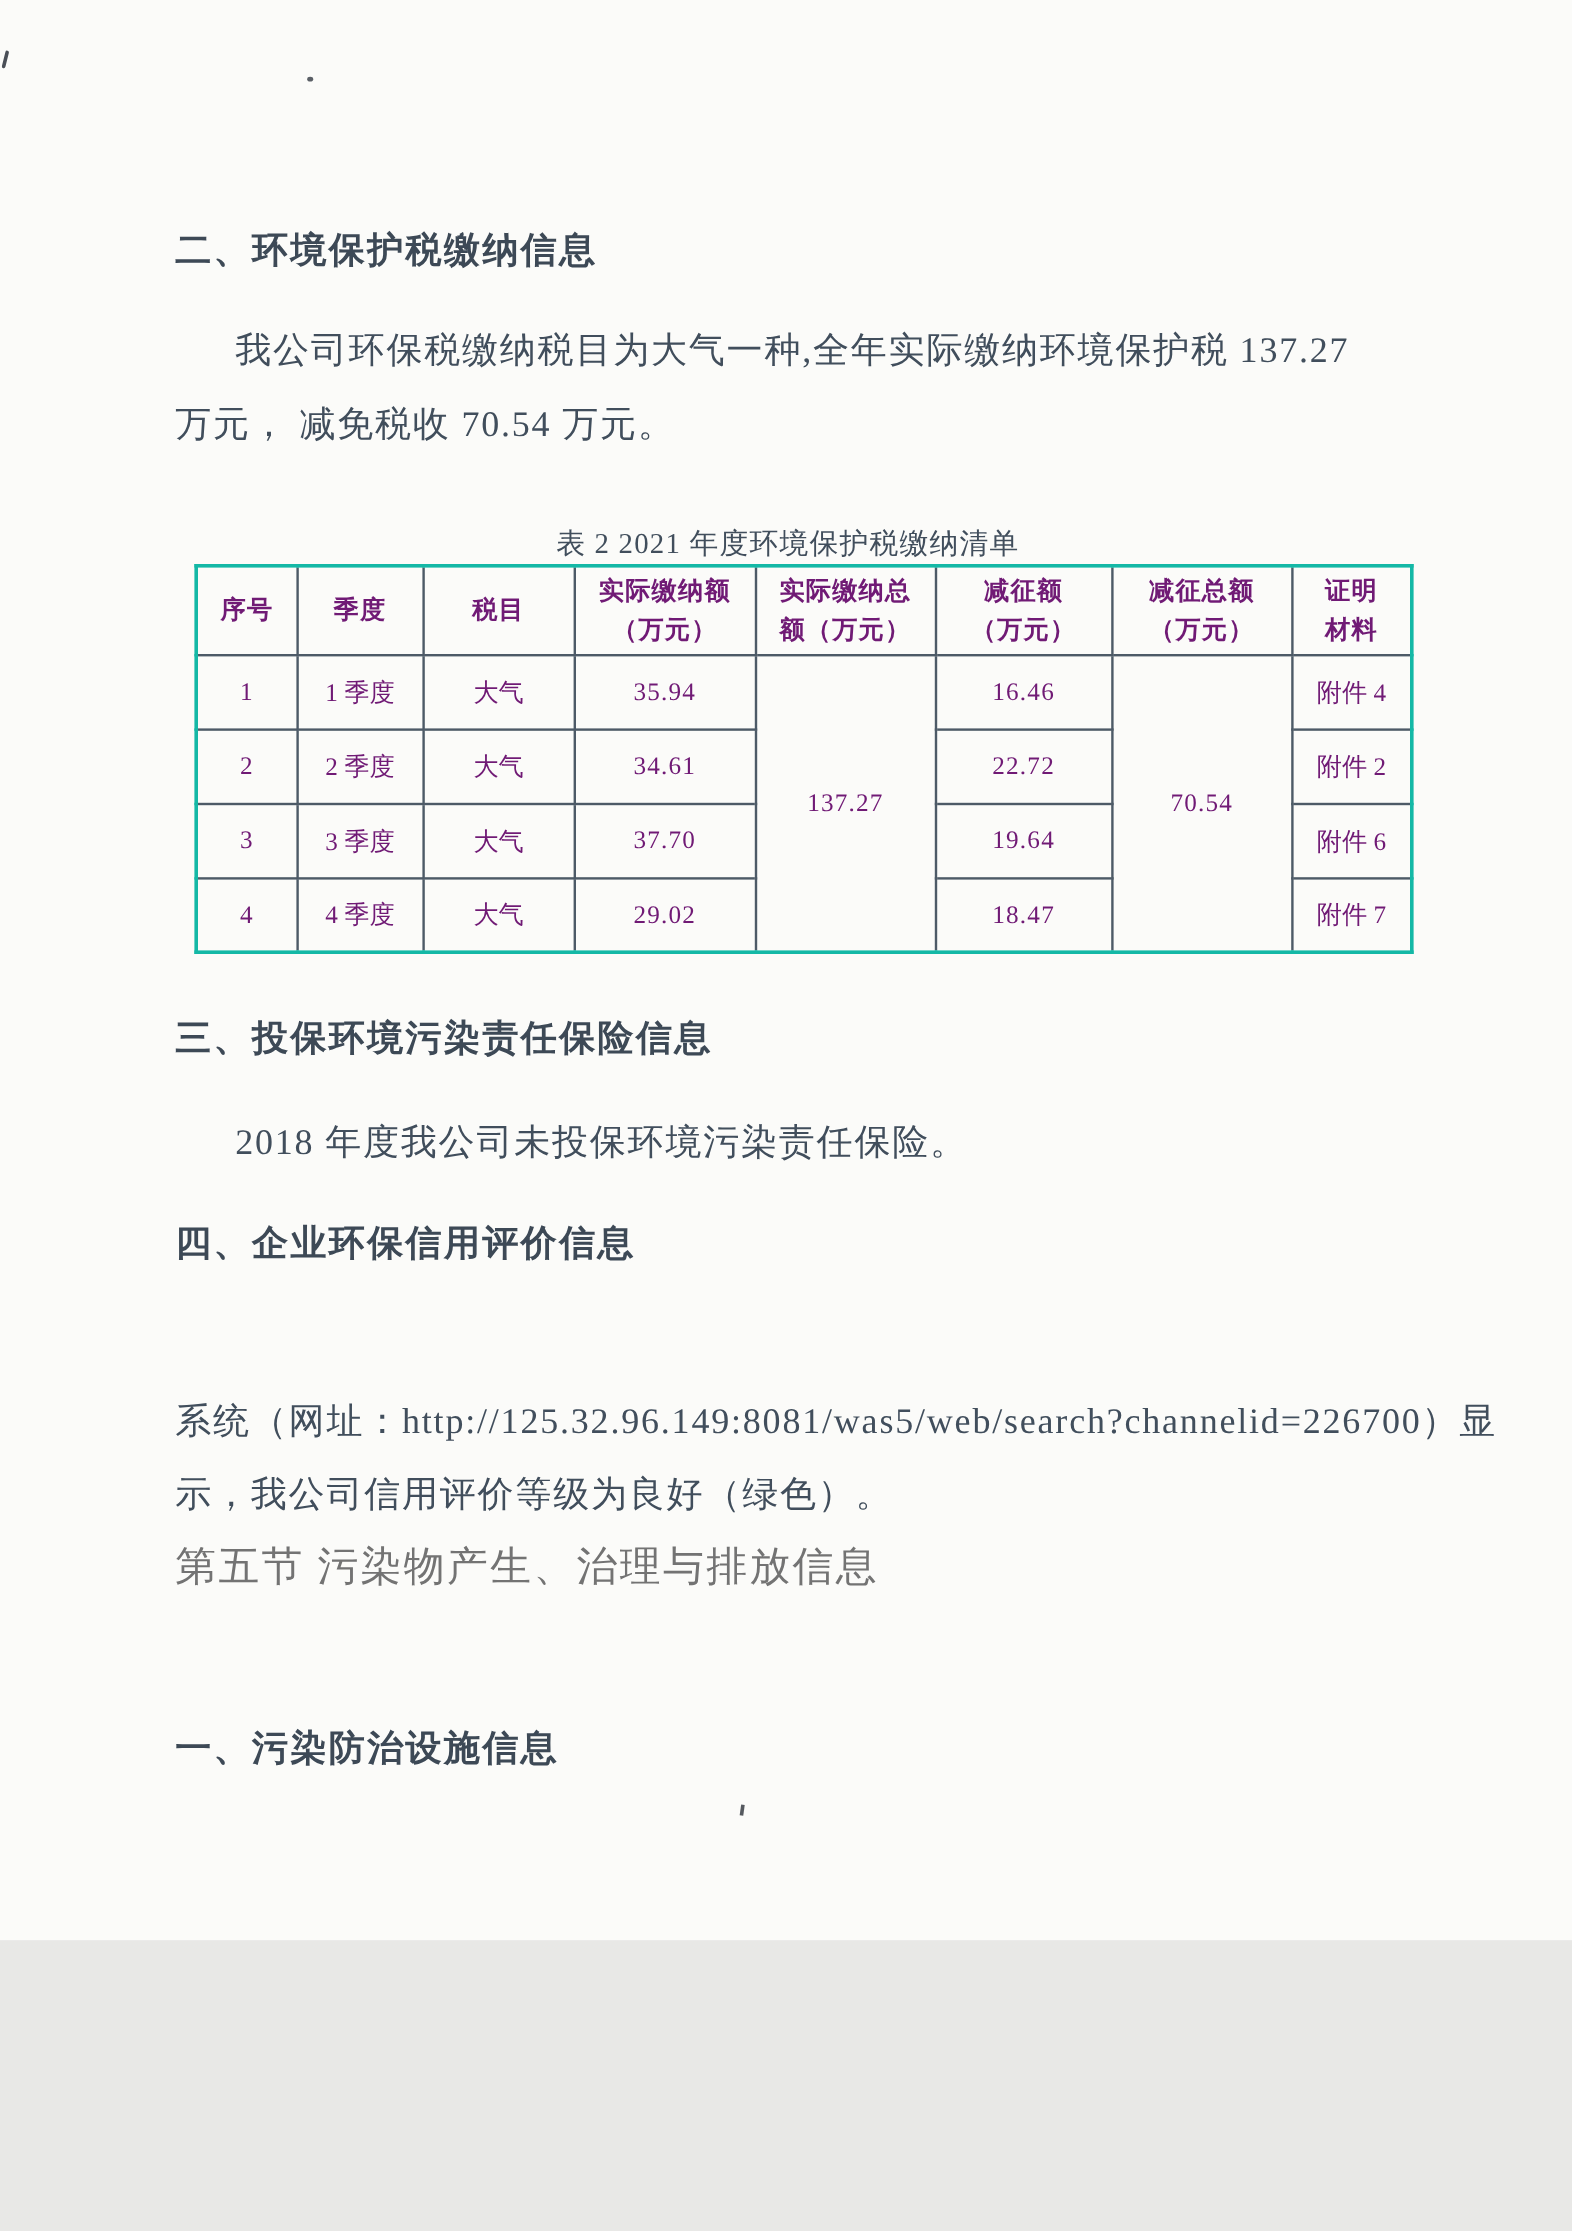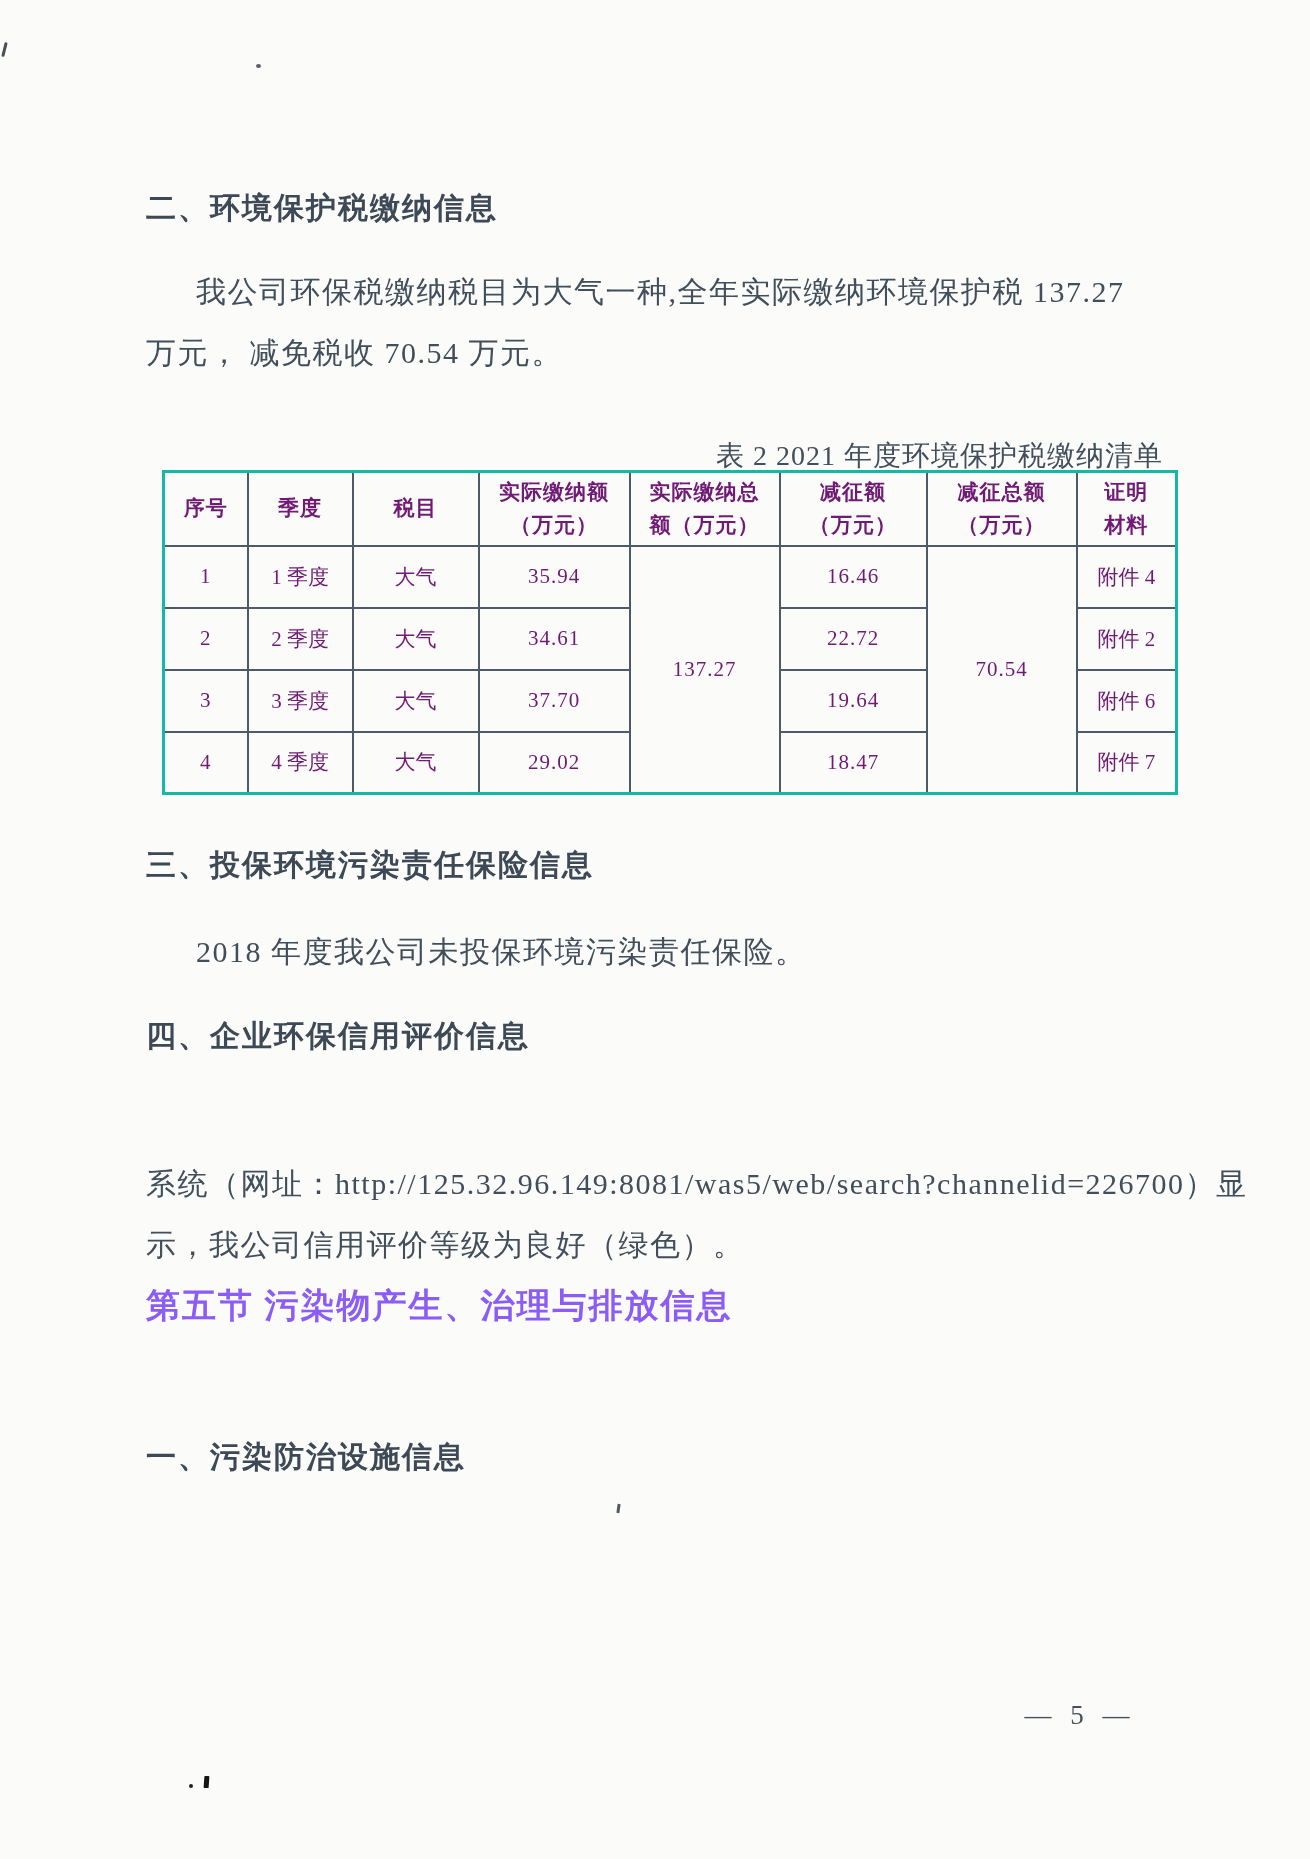--- a/index.html
+++ b/index.html
@@ -1,29 +1,29 @@
 <!DOCTYPE html>
 <html><head>
 <meta charset="utf-8">
 <style>
   html,body{margin:0;padding:0;background:#e8e8e6;}
   .page{
     position:relative;
-    width:1310px;height:1859px;
+    width:1310px;height:1617px;
     margin:0 auto;
     background:#fbfbf9;
     font-family:"Liberation Serif","DejaVu Serif",serif;
     color:#414e5c;
     overflow:hidden;
   }
   .abs{position:absolute;white-space:nowrap;}
   .h-num{font-weight:bold;font-size:30px;letter-spacing:2px;color:#3d4956;}
   .body-line{font-size:30px;letter-spacing:1.5px;}
-  .chapter{font-weight:bold;font-size:34px;letter-spacing:2px;color:#8b5cf6;}
-  .caption{font-size:28px;letter-spacing:1px;text-align:right;}
+  .chapter{font-weight:normal;font-size:34px;letter-spacing:2px;color:#737373;}
+  .caption{font-size:24px;letter-spacing:1px;text-align:center;}
   table.taxtbl{
     position:absolute;left:162px;top:470px;
     width:1013px;height:322px;
     border-collapse:collapse;
     table-layout:fixed;
     font-size:21px;
     color:#701a75;
     border:3px solid #14b8a6;
   }
   table.taxtbl th,table.taxtbl td{

